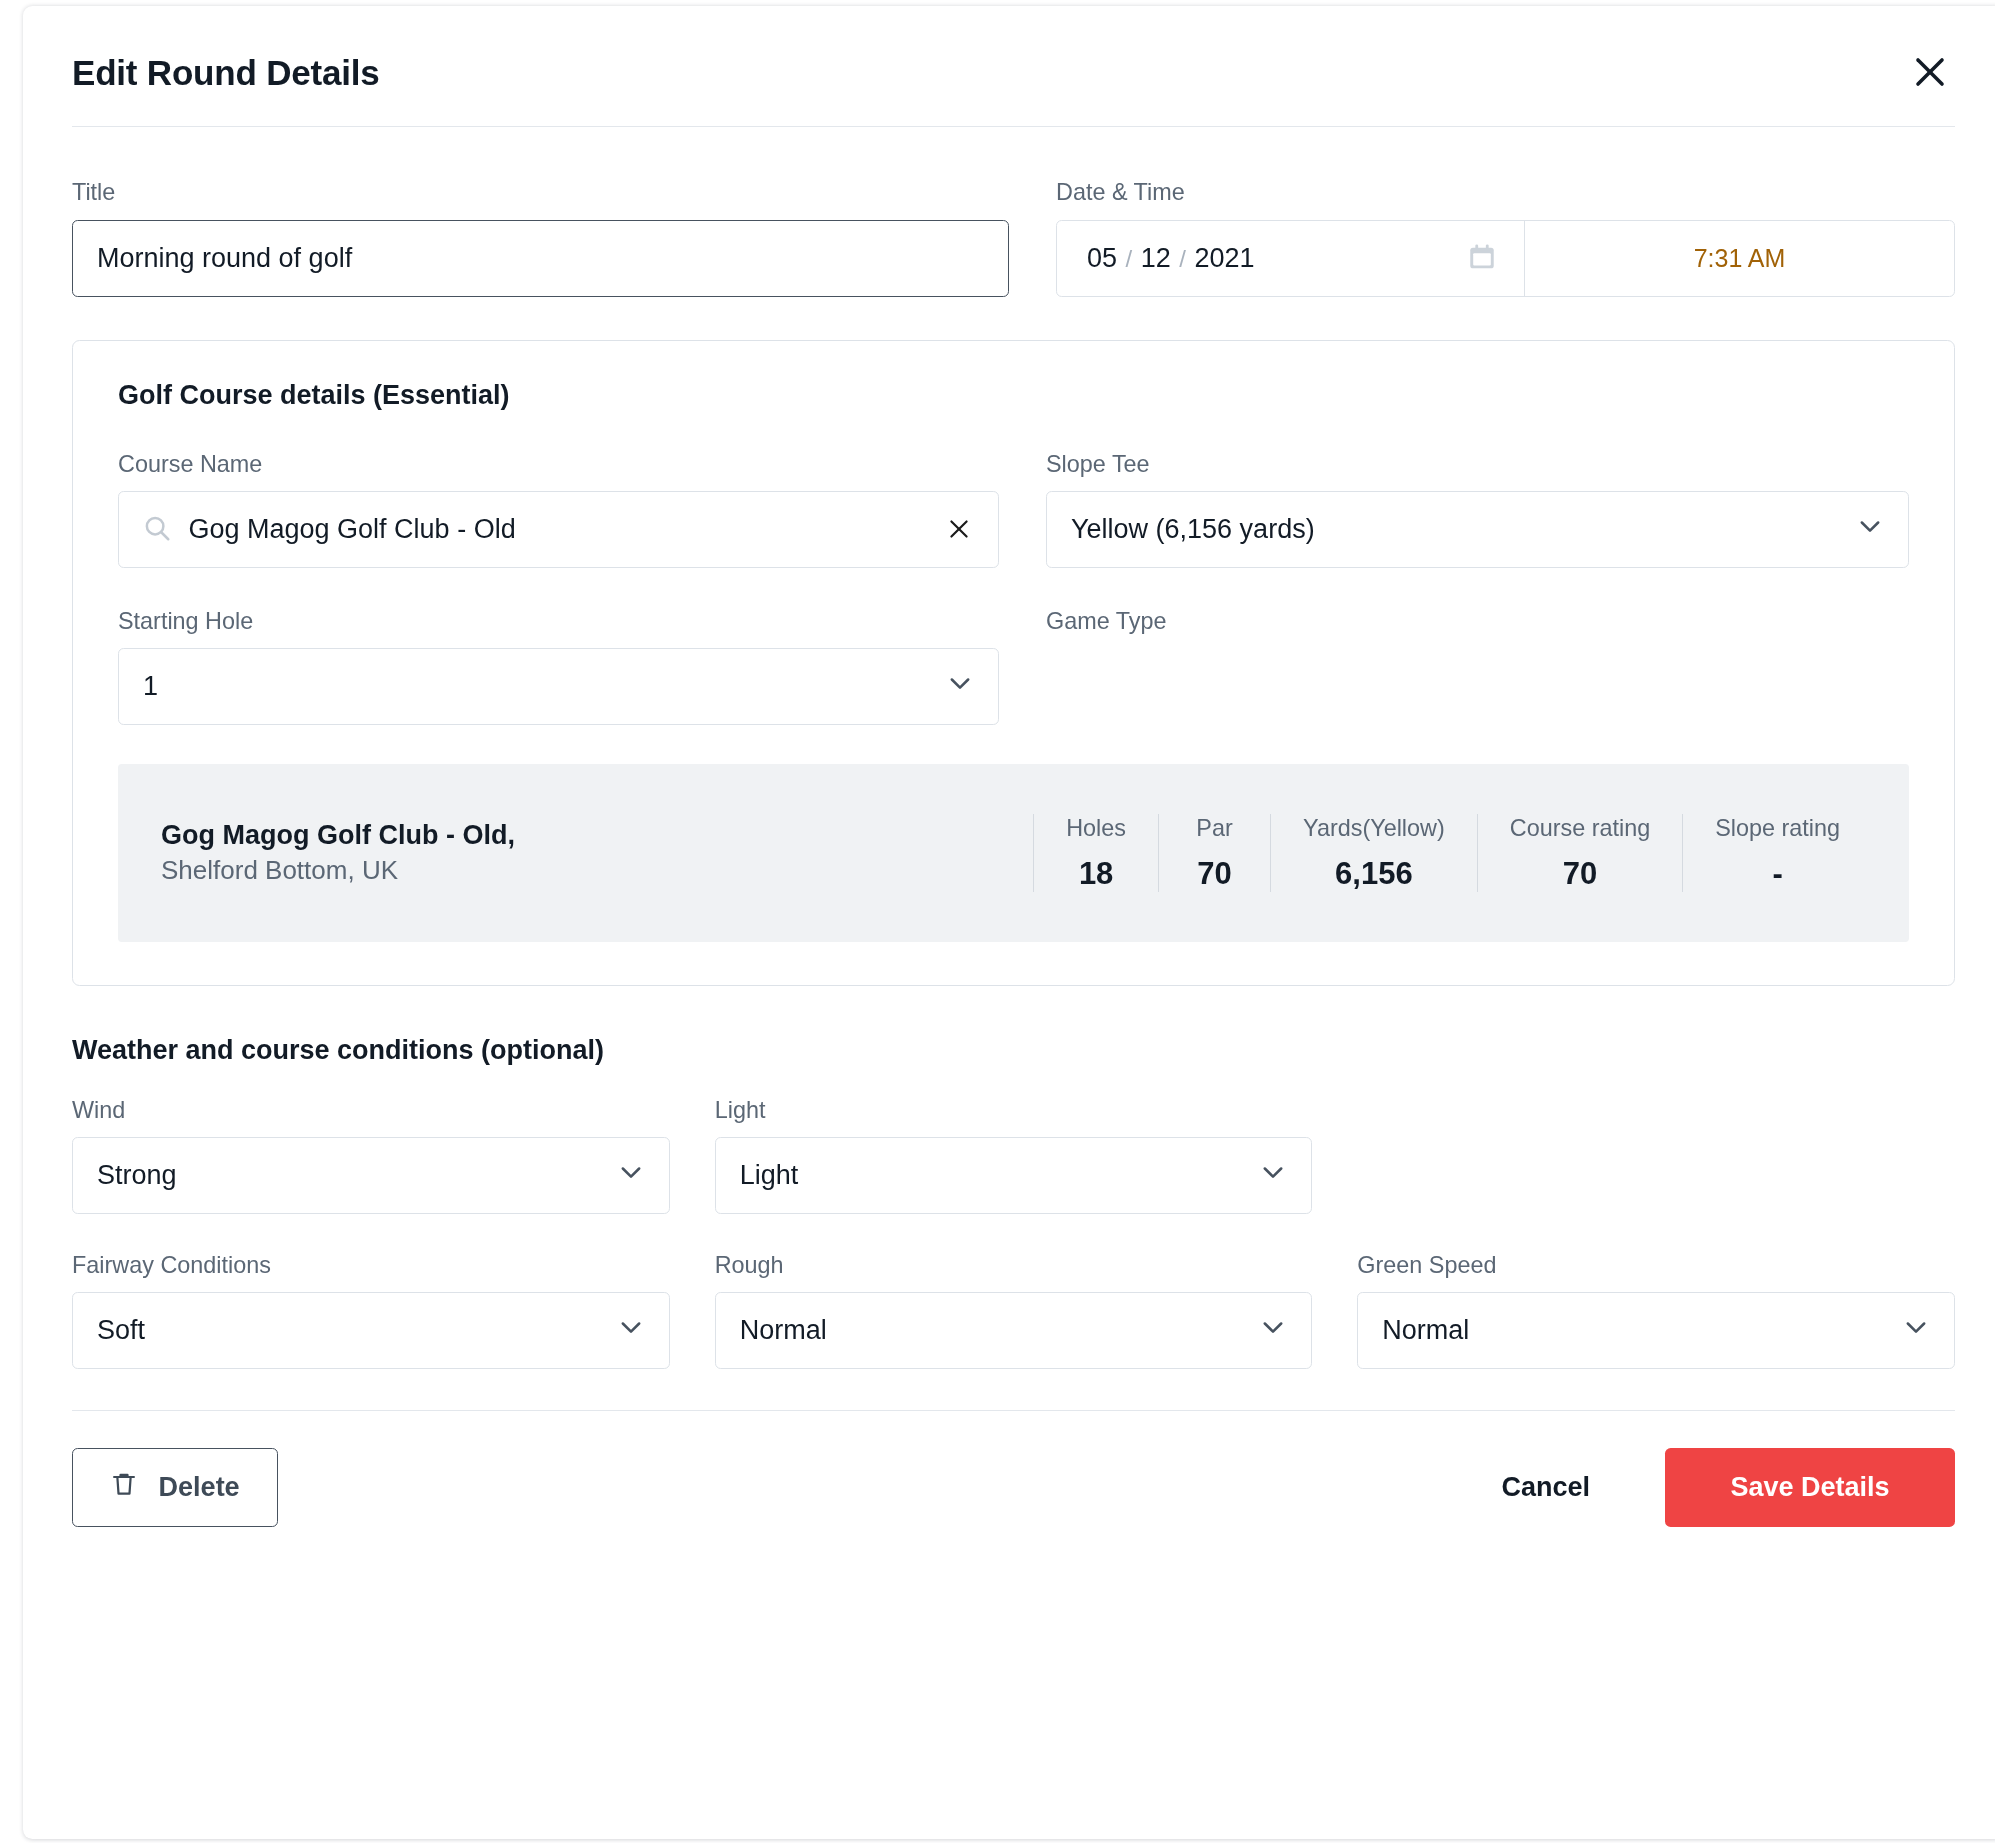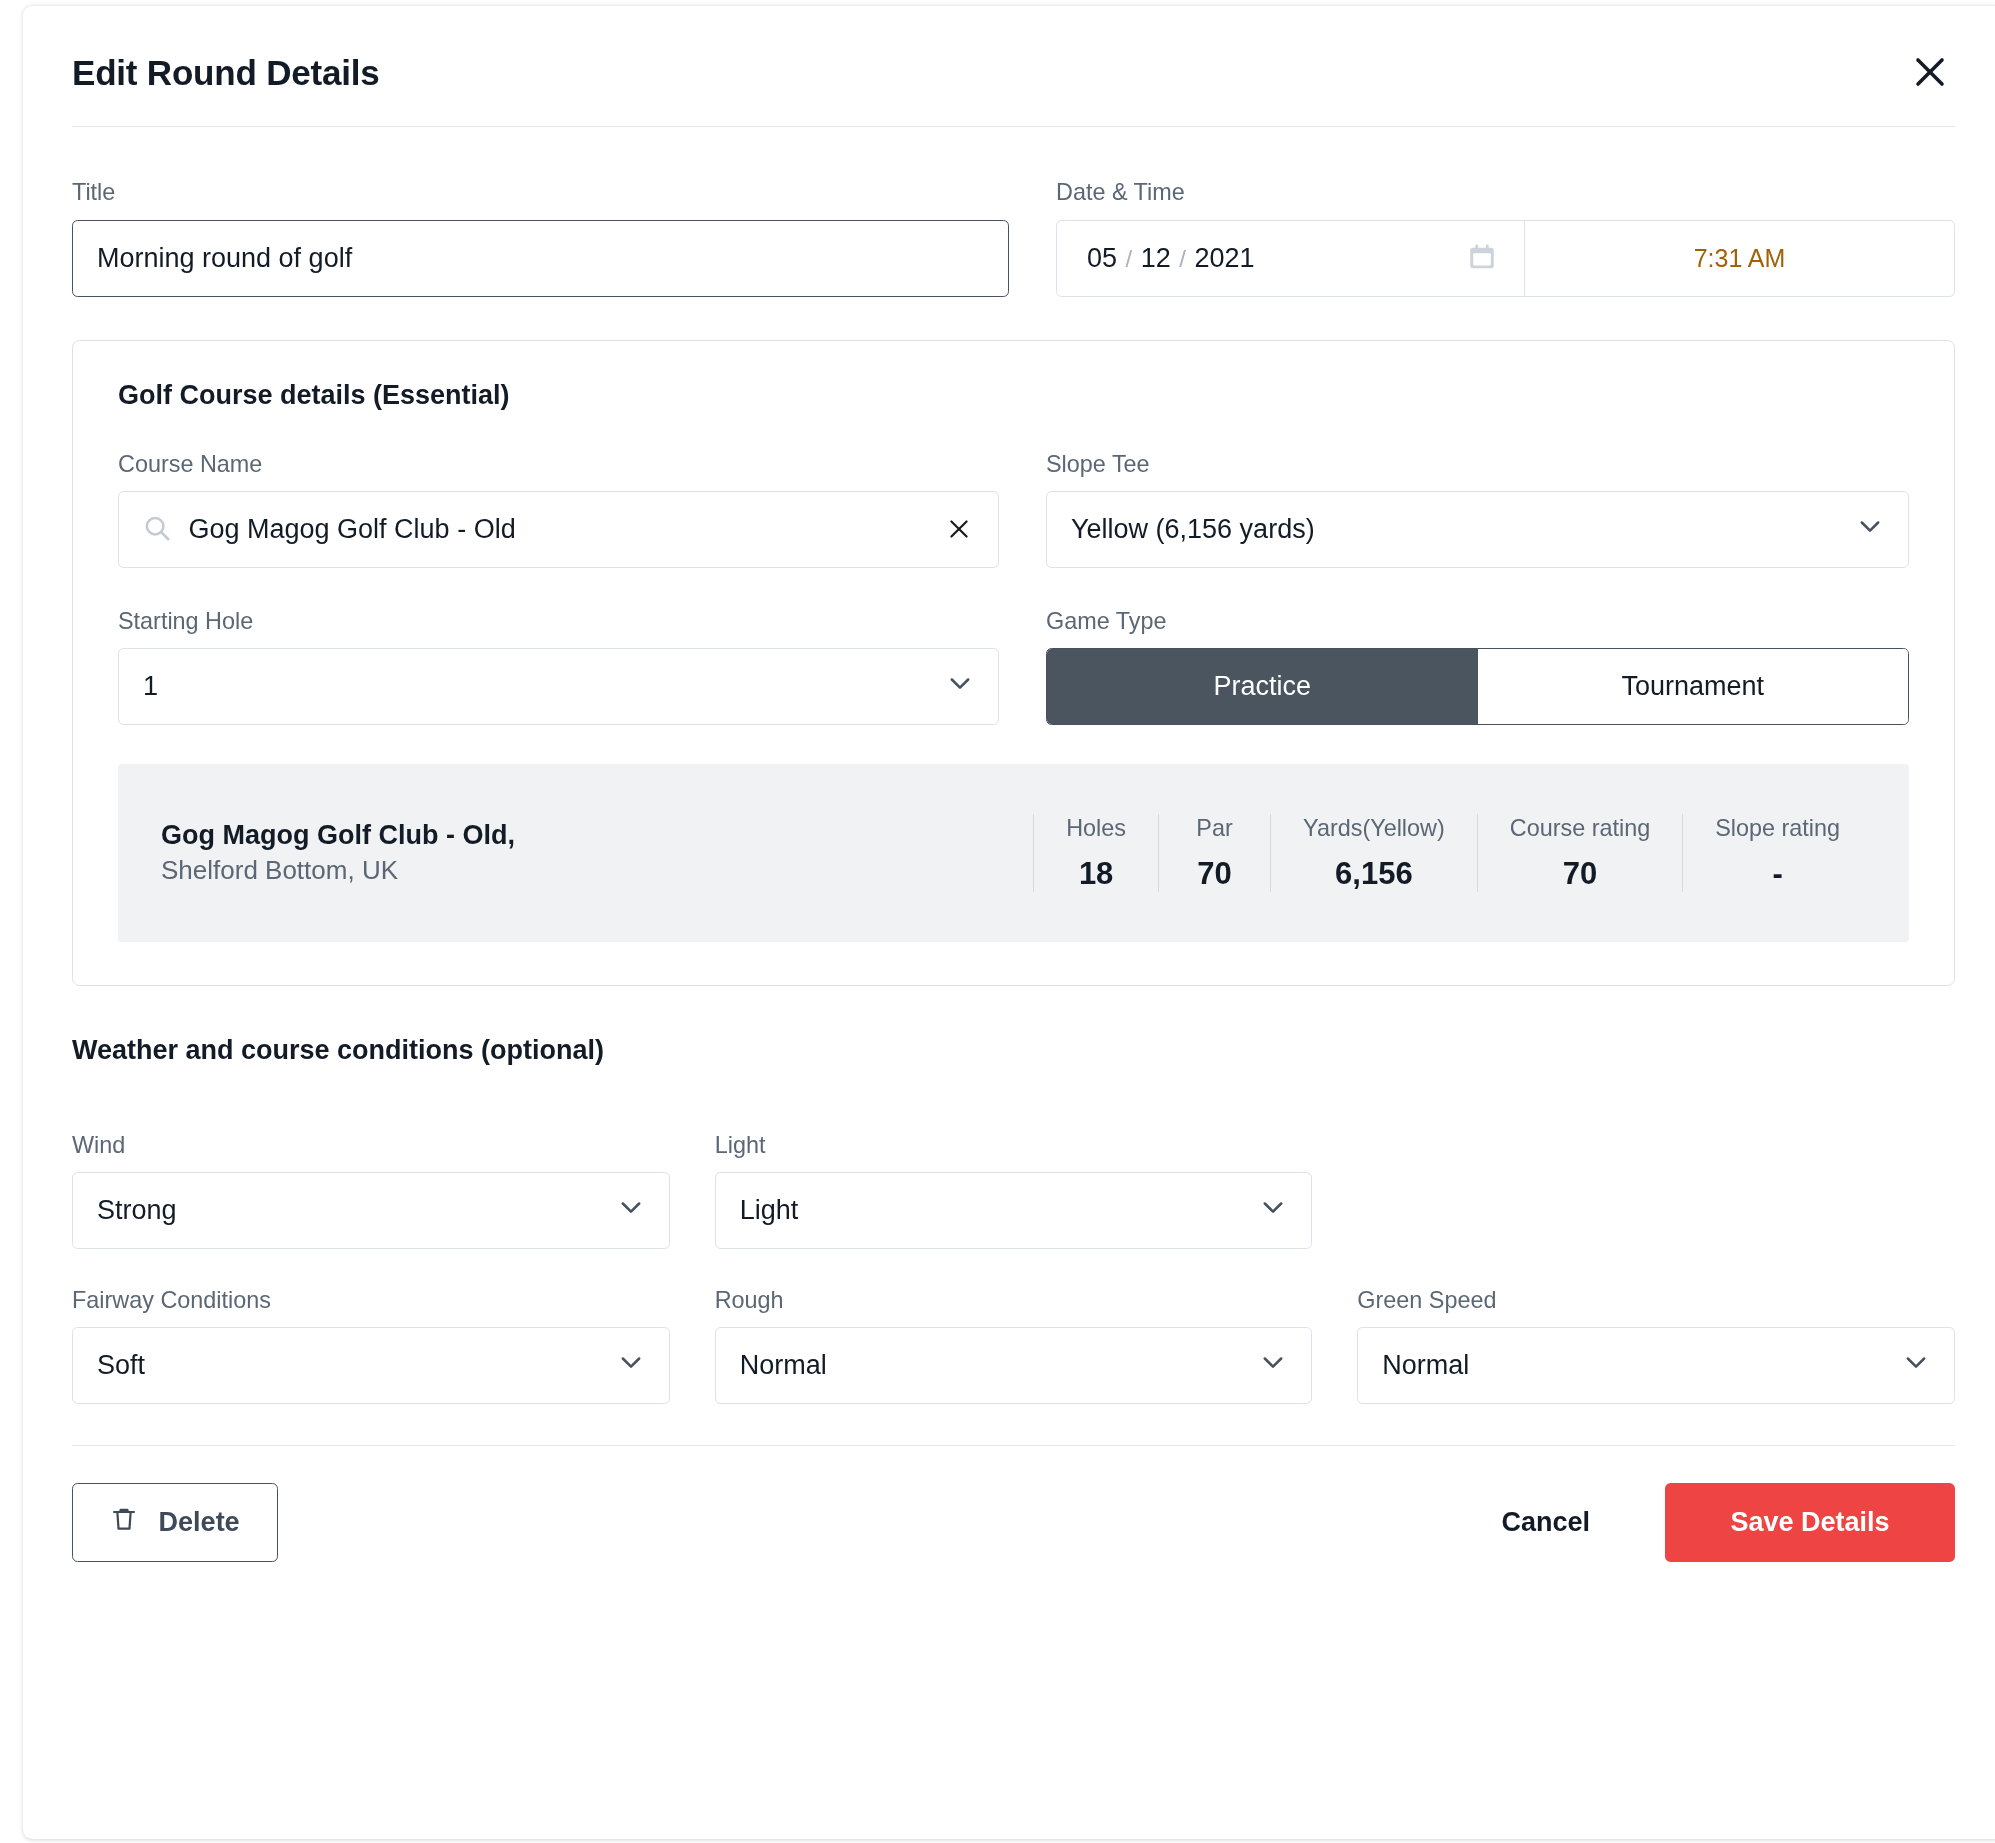--- a/index.html
+++ b/index.html
@@ -221,21 +221,21 @@
   .stat .v { font-size: 31px; font-weight: bold; color: #121b26; line-height: 1.2; }
 
   
   .weather {
     padding: 49px 49px 0 49px;
   }
   .section-heading {
     font-size: 27px;
     font-weight: bold;
     color: #121b26;
-    margin-bottom: 65px;
+    margin-bottom: 30px;
   }
   .w-row { display: flex; gap: 45px; margin-bottom: 37px; }
   .w-cell { width: 604px; }
   .w-cell.spacer { visibility: hidden; }
 
   
   .footer-rule {
     margin: 41px 49px 0 49px;
     height: 0.9px;
     background: #e3e7ec;
@@ -383,24 +383,20 @@
           <span>1</span>
           <span class="chev">
             <svg width="28" height="28" viewBox="0 0 24 24" fill="none" stroke="#47525f" stroke-width="2.2" stroke-linecap="round" stroke-linejoin="round">
               <polyline points="5,9 12,16 19,9"></polyline>
             </svg>
           </span>
         </div>
       </div>
       <div class="card-col-r">
         <span class="field-label">Game Type</span>
-        <div class="segmented">
-          <div class="seg active">Practice</div>
-          <div class="seg">Tournament</div>
-        </div>
       </div>
     </div>
 
     <div class="stats">
       <div class="stats-name">
         <div class="n1">Gog Magog Golf Club - Old,</div>
         <div class="n2">Shelford Bottom, UK</div>
       </div>
       <div class="stat">
         <div class="k">Holes</div>

